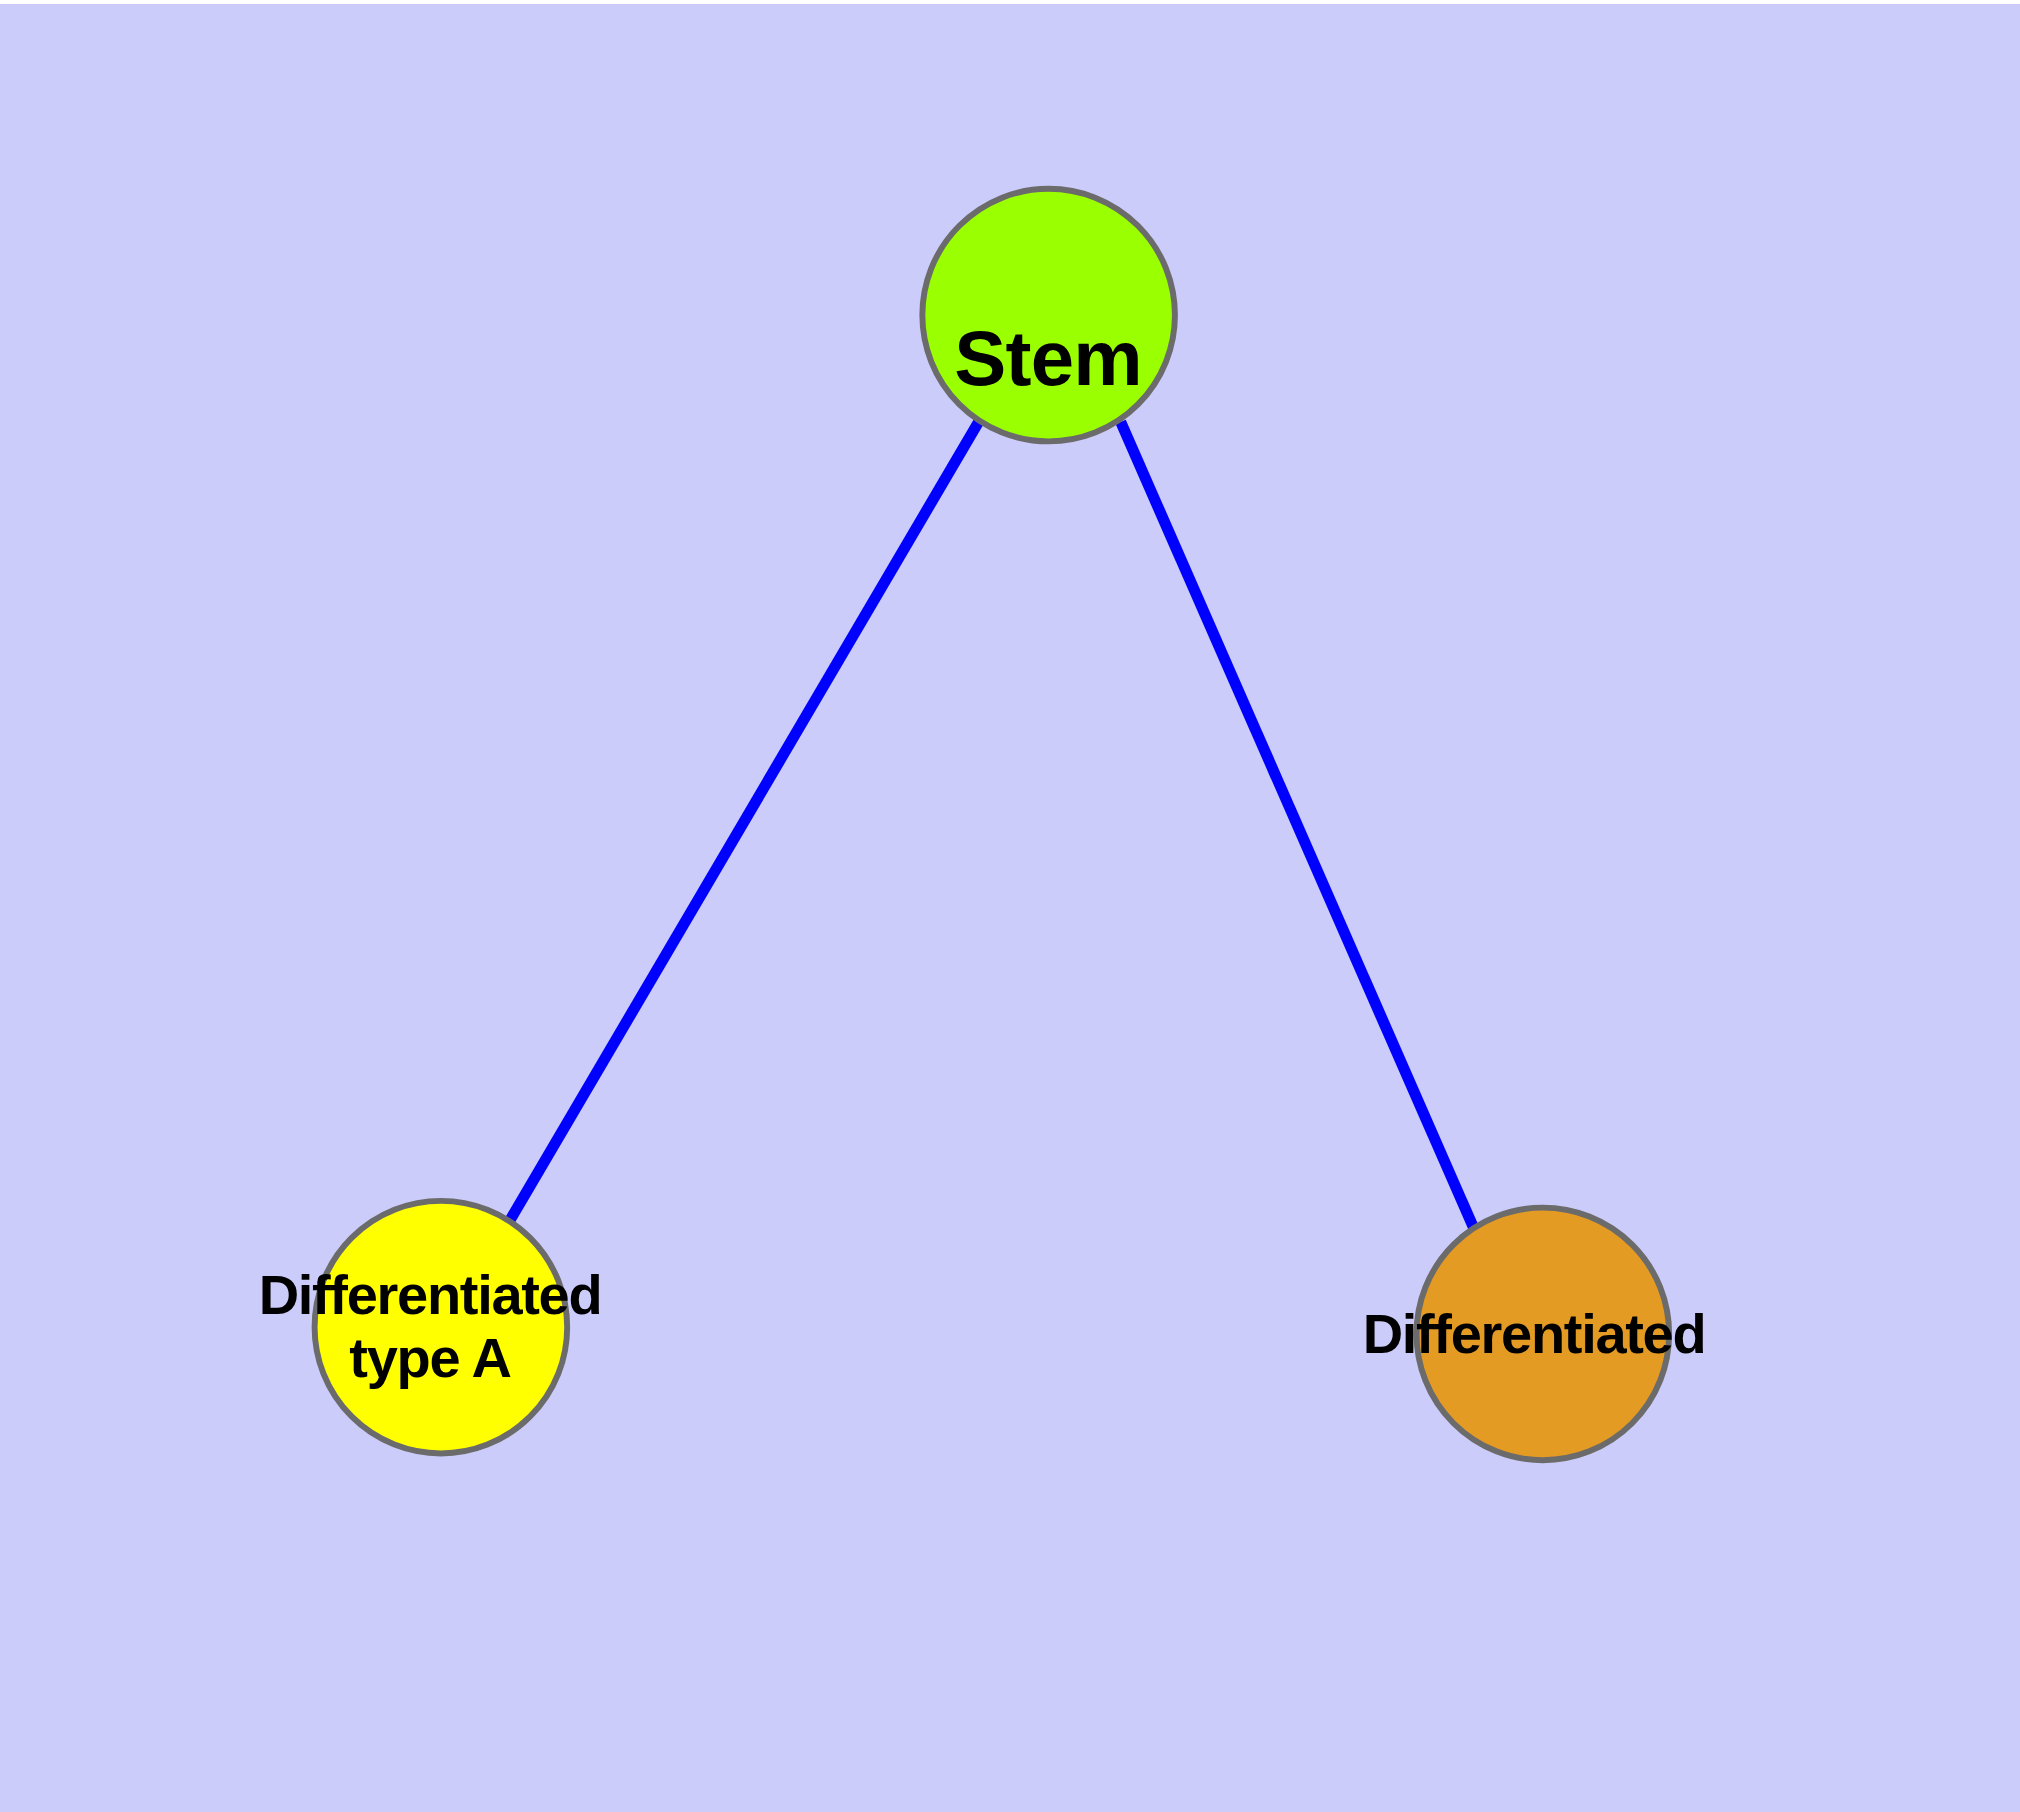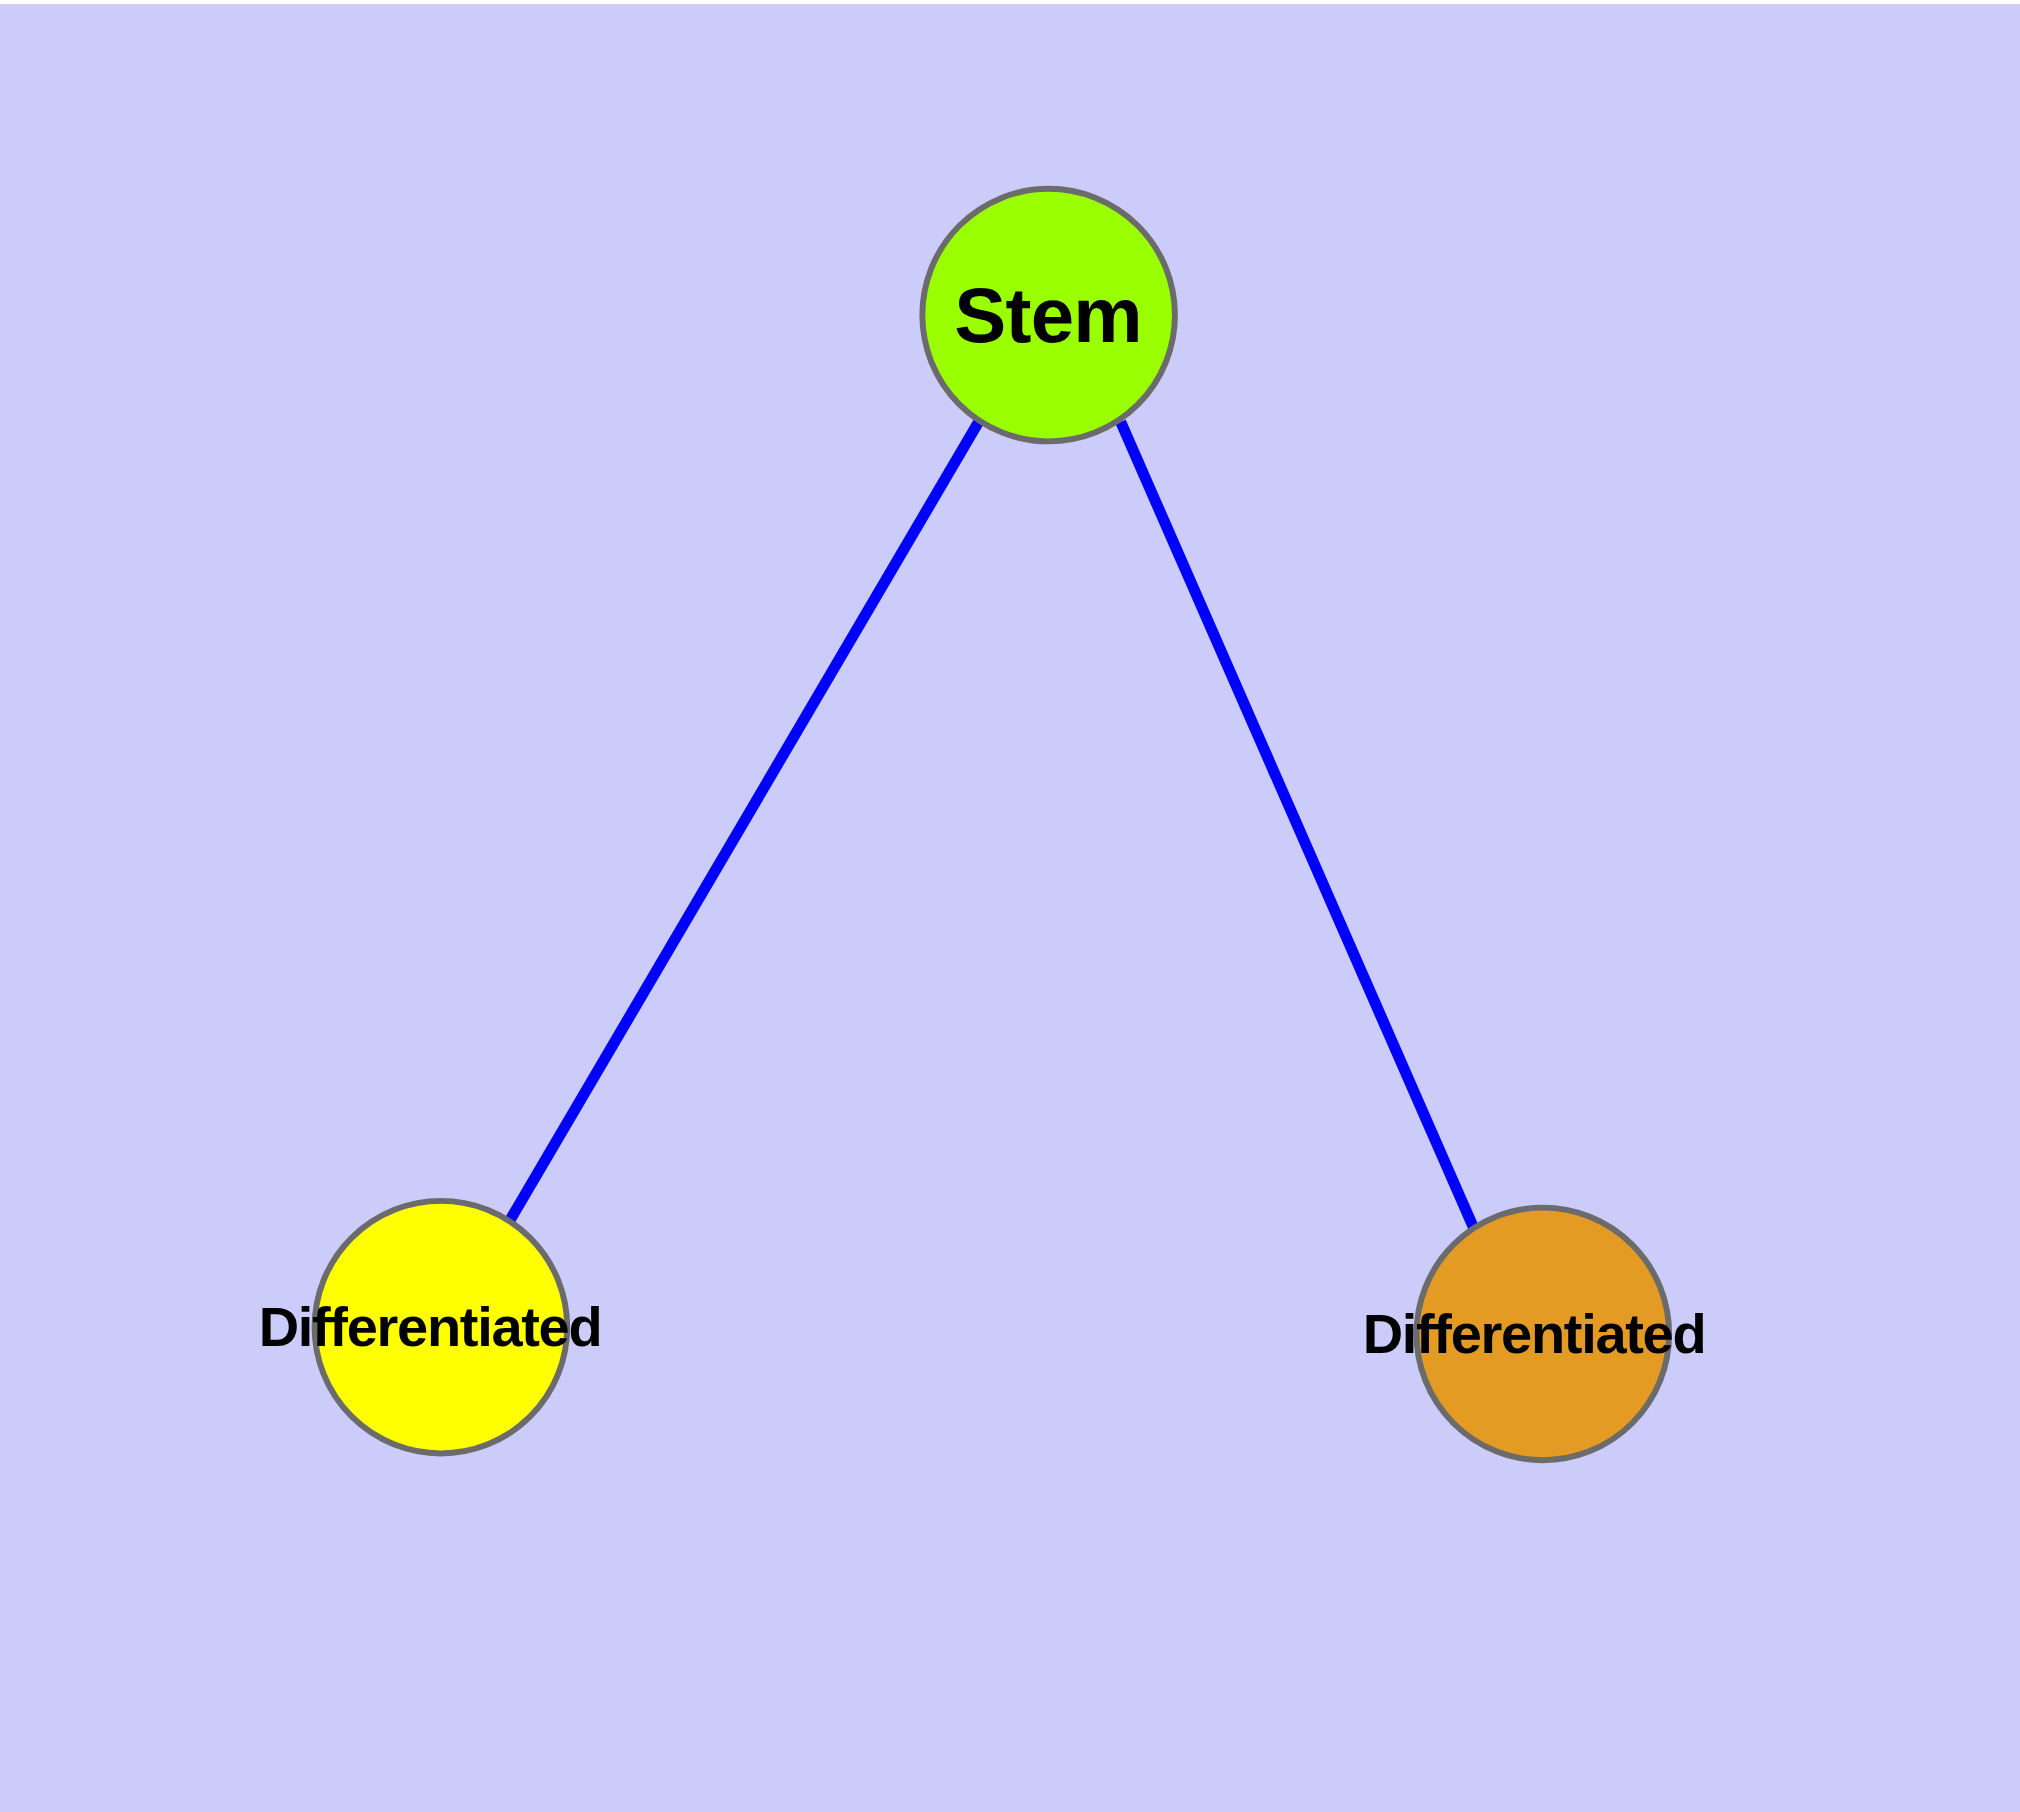--- a/index.html
+++ b/index.html
@@ -36,20 +36,21 @@
     font-weight: bold;
     color: #000000;
     line-height: 1.0;
     white-space: pre;
     pointer-events: none;
     transform: translate(-50%, -50%);
   }
   .label-stem {
     font-size: 78px;
     letter-spacing: -0.8px;
+    margin-top: 43px;
   }
   .label-multi {
     font-size: 56px;
     letter-spacing: -1.3px;
     line-height: 1.12;
   }
 </style>
 </head>
 <body>
 
@@ -65,19 +66,19 @@
 
       <g>
         <circle cx="1237" cy="367" r="149" fill="#9aff00" stroke="#6b6b6b" stroke-width="7"></circle>
         <circle cx="520" cy="1561" r="149" fill="#ffff00" stroke="#6b6b6b" stroke-width="7"></circle>
         <circle cx="1820" cy="1569" r="149" fill="#e49b24" stroke="#6b6b6b" stroke-width="7"></circle>
       </g>
     </svg>
 
     <div class="node-label label-stem" style="left:1048px; top:311px;">Stem</div>
 
-    <div class="node-label label-multi" style="left:430px; top:1323px;"><span>Differentiated</span><br></div>
+    <div class="node-label label-multi" style="left:430px; top:1323px;"><span>Differentiated</span><br><span>type A</span></div>
 
     <div class="node-label label-multi" style="left:1534px; top:1330px;"><span>Differentiated</span><br></div>
 
   </div>
 </div>
 
 
 </body></html>

